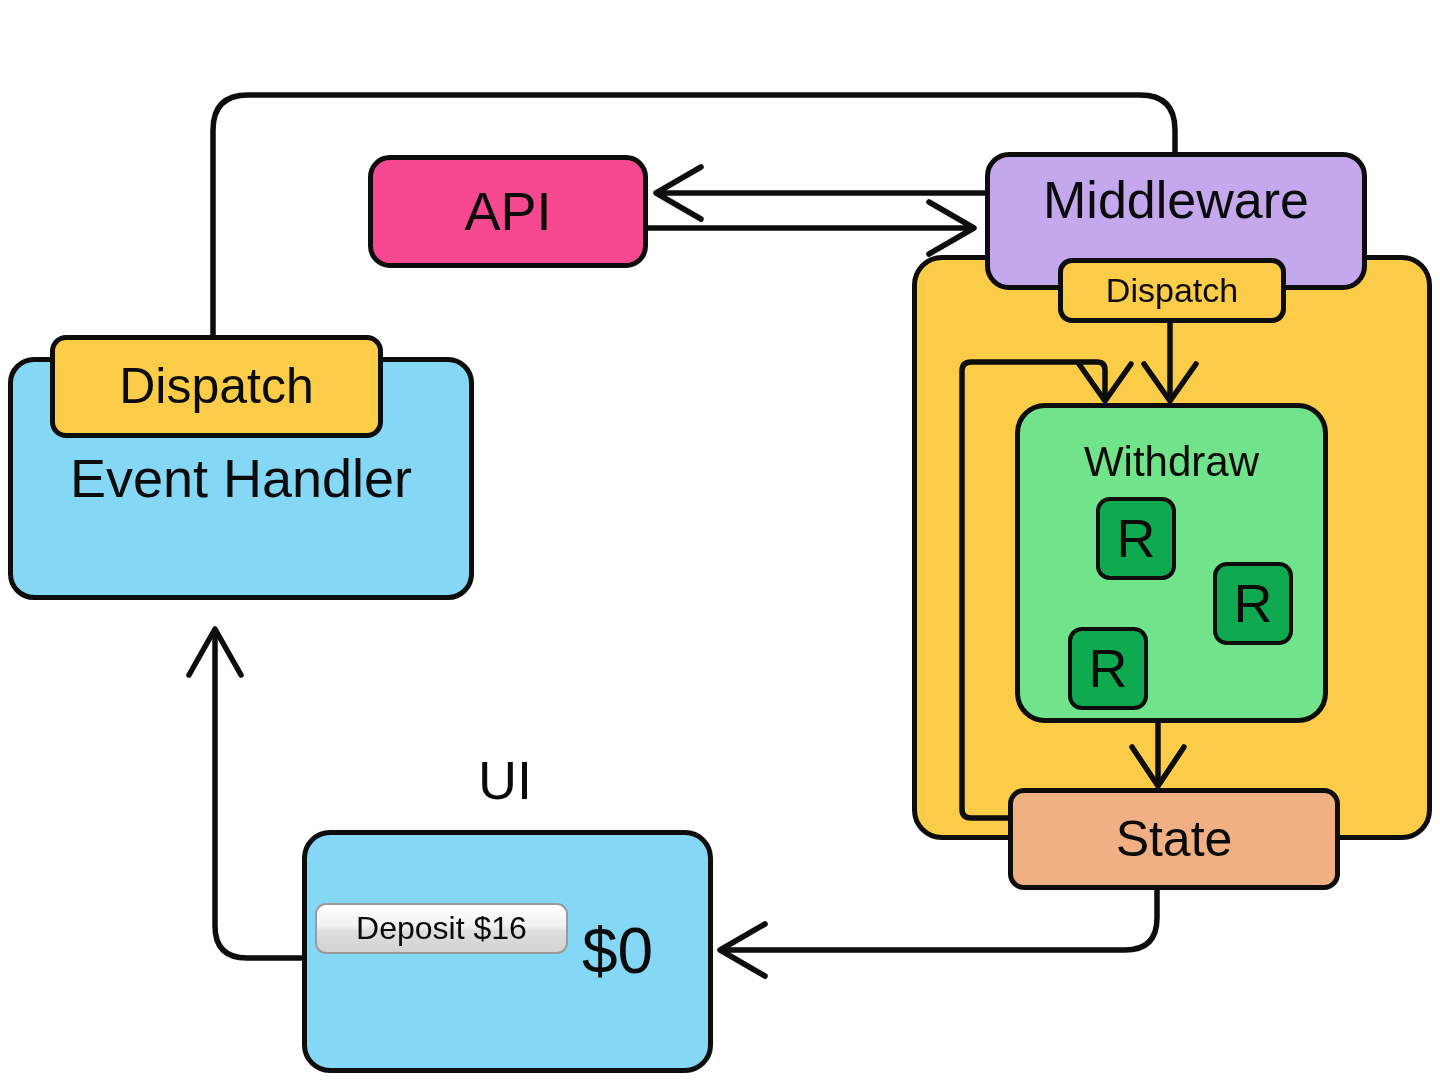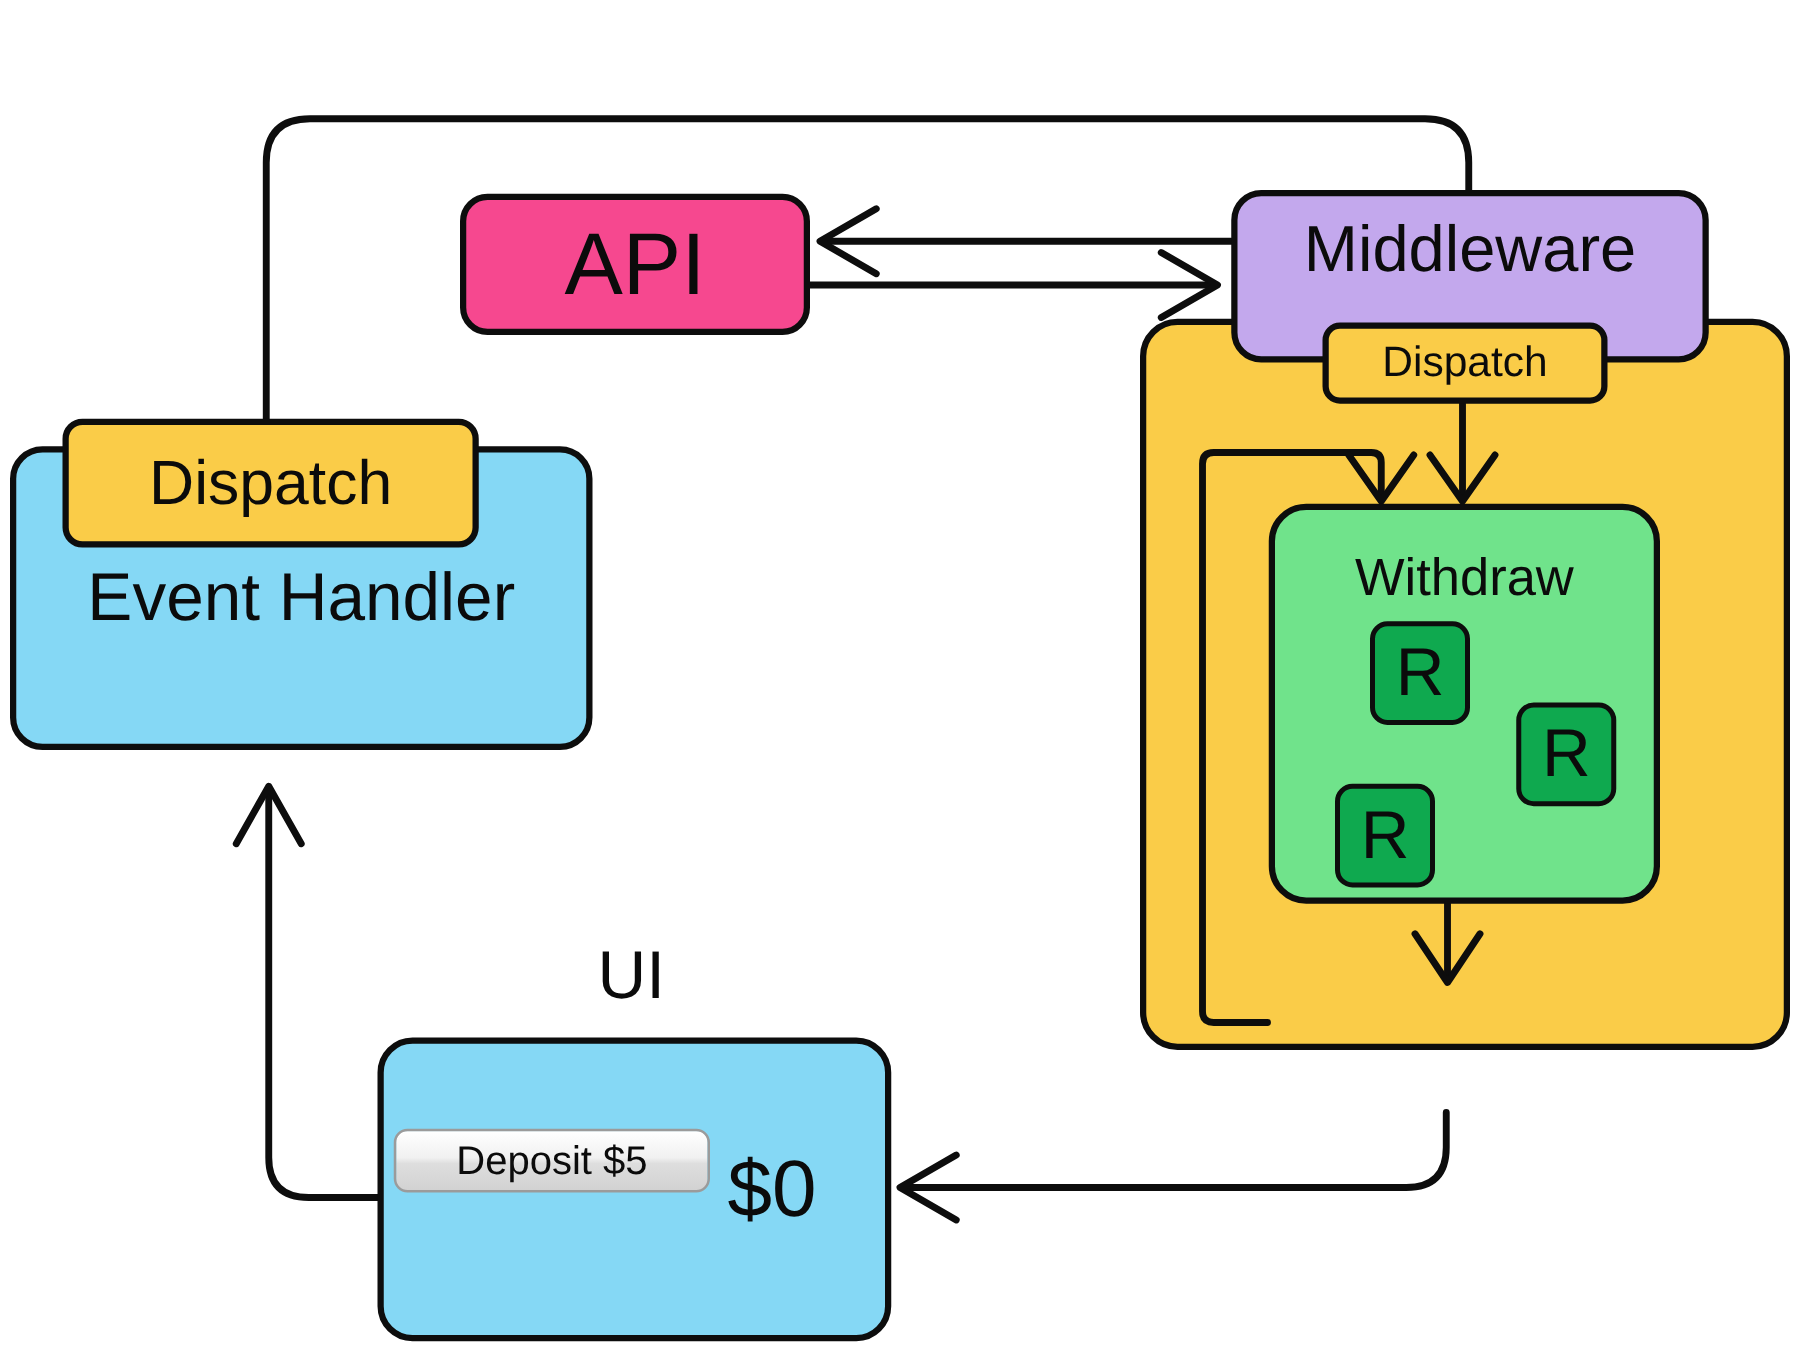--- a/index.html
+++ b/index.html
@@ -20,21 +20,21 @@
     line-height:1.05;
     z-index:3;
   }
   .lbl{position:absolute;z-index:4;display:flex;align-items:center;justify-content:center;}
 
   
   .store{left:912px;top:255px;width:520px;height:585px;border-radius:30px;background:var(--yellow);z-index:1;}
   .store-label{left:1235px;top:328px;width:195px;height:82px;font-size:68px;z-index:3;}
 
   
-  .api{left:368px;top:155px;width:280px;height:113px;border-radius:22px;background:var(--pink);font-size:70px;}
+  .api{left:368px;top:155px;width:280px;height:113px;border-radius:22px;background:var(--pink);font-size:54px;}
   .middleware{left:985px;top:152px;width:382px;height:138px;border-radius:24px;background:var(--purple);
               align-items:flex-start;padding-top:16px;font-size:52px;}
   .dispatch-store{left:1058px;top:258px;width:228px;height:65px;border-radius:14px;background:var(--yellow);font-size:34px;}
   .reducer{left:1015px;top:403px;width:313px;height:320px;border-radius:30px;background:var(--green-light);
            align-items:flex-start;font-size:42px;padding-top:32px;}
   .rbox{width:80px;height:83px;border-radius:14px;border-width:4px;background:var(--green-dark);font-size:54px;}
   .r1{left:1096px;top:497px;}
   .r2{left:1213px;top:562px;}
   .r3{left:1068px;top:627px;}
   .state{left:1008px;top:788px;width:332px;height:102px;border-radius:16px;background:var(--peach);font-size:50px;}
@@ -115,26 +115,29 @@
   <div class="node rbox r1">
     <span>R</span>
   </div>
   <div class="node rbox r2">
     <span>R</span>
   </div>
   <div class="node rbox r3">
     <span>R</span>
   </div>
 
+  <div class="node state">
+    <span>State</span>
+  </div>
 
   <div class="node event-handler">
     <span>Event Handler</span>
   </div>
   <div class="node dispatch-left">
     <span>Dispatch</span>
   </div>
 
   <div class="lbl ui-label">UI</div>
   <div class="node ui-box"></div>
-  <button class="btn btn-deposit">Deposit $5</button>
+  <button class="btn btn-deposit">Deposit $16</button>
   <div class="lbl balance">$0</div>
 
 </div>
 
 </body></html>

